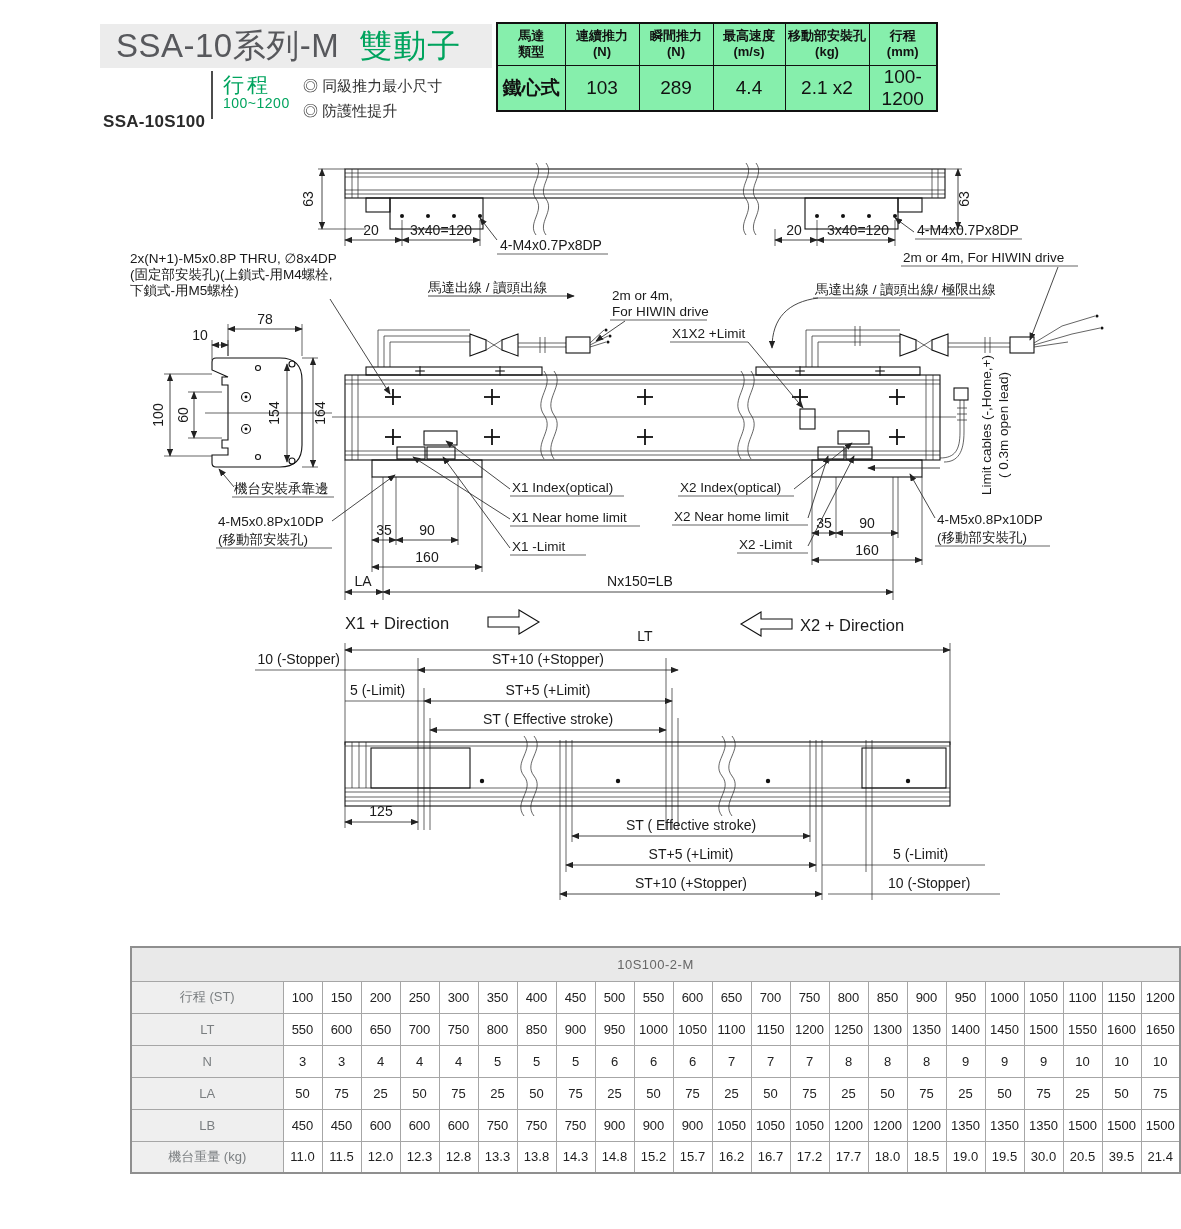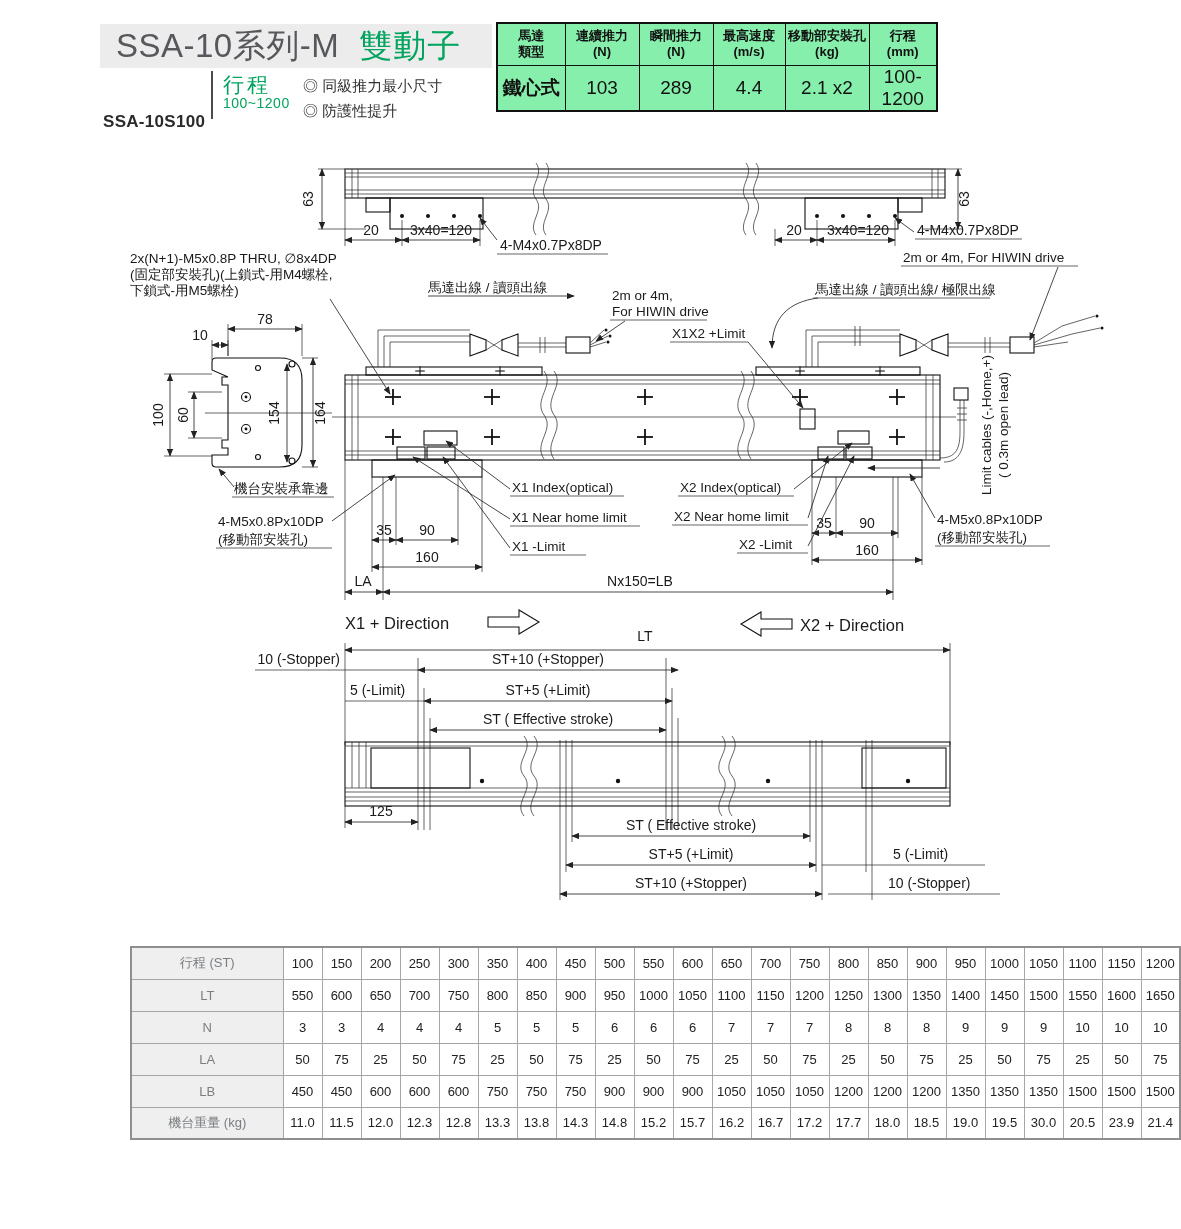--- a/index.html
+++ b/index.html
@@ -400,20 +400,23 @@
       <line class="thin" x1="828" y1="894" x2="1000" y2="894"></line>
     </g>
   </svg>
 
   <table class="dim-table">
     <colgroup>
       <col style="width:152px">
       <col span="23" style="width:39px">
     </colgroup>
     <tbody>
+      <tr>
+        <td class="title" colspan="24">10S100-2-M</td>
+      </tr>
     <tr>
           <td class="rowhead">行程 (ST)</td>
           <td class="val">100</td>
           <td class="val">150</td>
           <td class="val">200</td>
           <td class="val">250</td>
           <td class="val">300</td>
           <td class="val">350</td>
           <td class="val">400</td>
           <td class="val">450</td>
@@ -553,19 +556,19 @@
           <td class="val">16.2</td>
           <td class="val">16.7</td>
           <td class="val">17.2</td>
           <td class="val">17.7</td>
           <td class="val">18.0</td>
           <td class="val">18.5</td>
           <td class="val">19.0</td>
           <td class="val">19.5</td>
           <td class="val">30.0</td>
           <td class="val">20.5</td>
-          <td class="val">23.9</td>
+          <td class="val">39.5</td>
           <td class="val">21.4</td>
         </tr>
       </tbody>
   </table>
 
 </div>
 
 </body></html>

